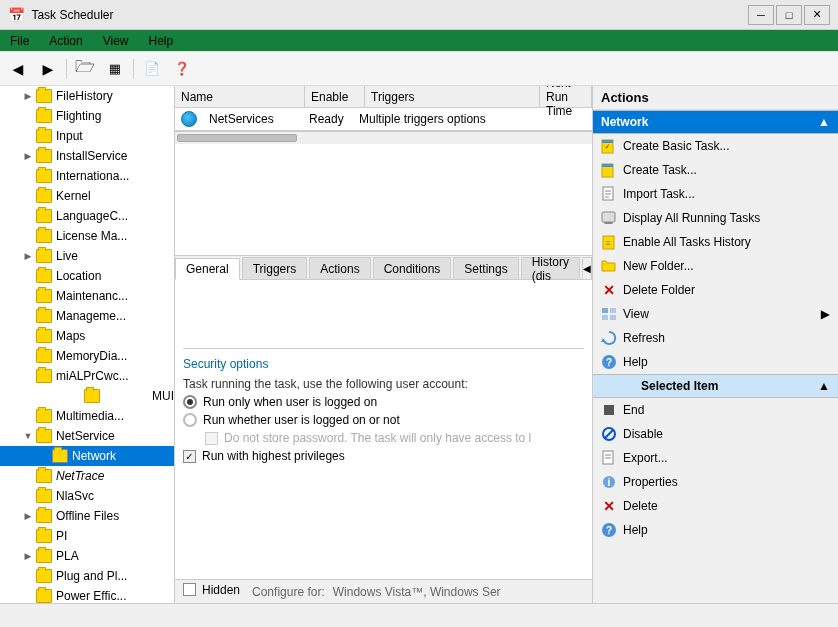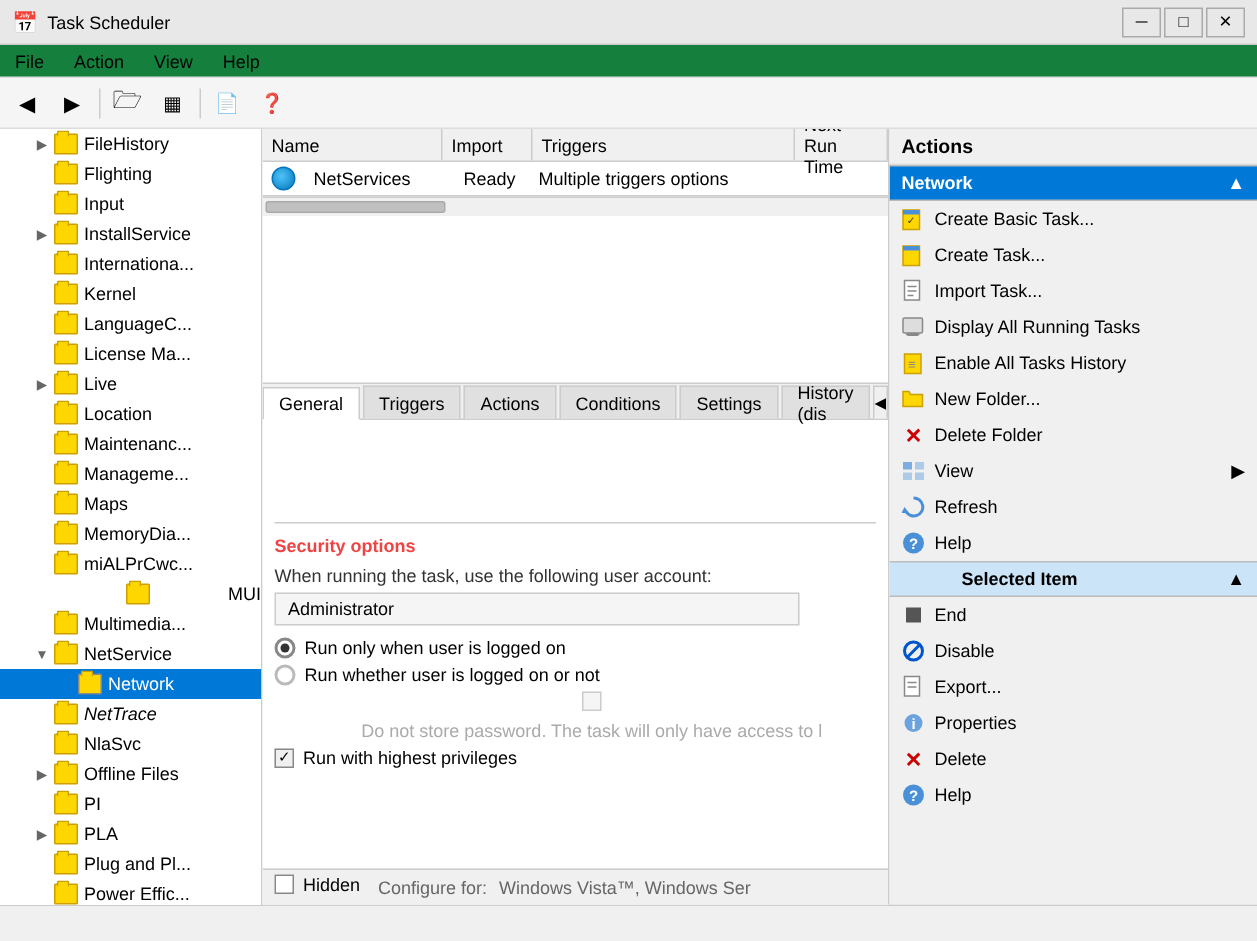--- a/index.html
+++ b/index.html
@@ -130,21 +130,21 @@
       border-bottom: 1px solid #ccc;
       height: 22px;
     }
     .col-header {
       padding: 2px 6px;
       border-right: 1px solid #ccc;
       font-size: 12px;
       display: flex; align-items: center;
       cursor: pointer;
     }
-    .col-name { width: 120px; }
+    .col-name { width: 130px; }
     .col-status { width: 60px; }
     .col-triggers { width: 175px; }
     .col-nextrun { flex: 1; }
 
     .task-row {
       display: flex;
       align-items: center;
       height: 22px;
       cursor: pointer;
     }
@@ -211,21 +211,21 @@
       font-size: 10px;
     }
     .tab-content {
       flex: 1;
       padding: 8px;
       overflow-y: auto;
       font-size: 12px;
     }
 
     
-    .section-label { font-weight: bold; margin-bottom: 6px; color: #ef4444; }
+    .section-label { font-weight: normal; margin-bottom: 6px; color: #0369a1; }
     .info-line { margin-bottom: 4px; color: #333; }
     .user-account-box {
       background: #f5f5f5;
       border: 1px solid #ccc;
       padding: 3px 8px;
       margin-bottom: 8px;
       font-size: 12px;
       width: 350px;
     }
     .radio-item {
@@ -493,21 +493,21 @@
       <span class="tree-label">Power Effic...</span>
     </div>
 
   </div>
 
   <div class="center-panel">
 
     <div class="task-list">
       <div class="task-list-header">
         <div class="col-header col-name">Name</div>
-        <div class="col-header col-status">Import</div>
+        <div class="col-header col-status">Enable</div>
         <div class="col-header col-triggers">Triggers</div>
         <div class="col-header col-nextrun">Next Run Time</div>
       </div>
       <div class="task-row">
         <span class="net-icon" style="margin:0 6px; flex-shrink:0;"></span>
         <div class="task-cell col-name" style="width:100px;">NetServices</div>
         <div class="task-cell col-status" style="width:50px;">Ready</div>
         <div class="task-cell col-triggers" style="width:168px;">Multiple triggers options</div>
         <div class="task-cell col-nextrun"></div>
       </div>
@@ -531,33 +531,30 @@
         <div class="tab-scroll-btn">◀</div>
         <div class="tab-scroll-btn">▶</div>
       </div>
 
       <div class="tab-content">
 
         <div style="height: 60px;"></div>
 
         <div style="border-top: 1px solid #ccc; padding-top: 8px;">
           <div class="section-label">Security options</div>
-          <div class="info-line">When running the task, use the following user account:</div>
-          <div class="user-account-box">
-            <span>Administrator</span>
-          </div>
+          <div class="info-line">Task running the task, use the following user account:</div>
           <div class="radio-item">
             <div class="radio-dot checked"></div>
             <span>Run only when user is logged on</span>
           </div>
           <div class="radio-item">
             <div class="radio-dot disabled"></div>
             <span>Run whether user is logged on or not</span>
           </div>
-          <div class="checkbox-item" style="padding-left:22px;flex-direction:column;">
+          <div class="checkbox-item" style="padding-left:22px;">
             <div class="checkbox-box checkbox-disabled" style="border-color:#ccc; background:#f5f5f5;"></div>
             <span style="color:#aaa;">Do not store password.  The task will only have access to l</span>
           </div>
           <div class="checkbox-item">
             <div class="checkbox-checked">✓</div>
             <span>Run with highest privileges</span>
           </div>
         </div>
       </div>
 

